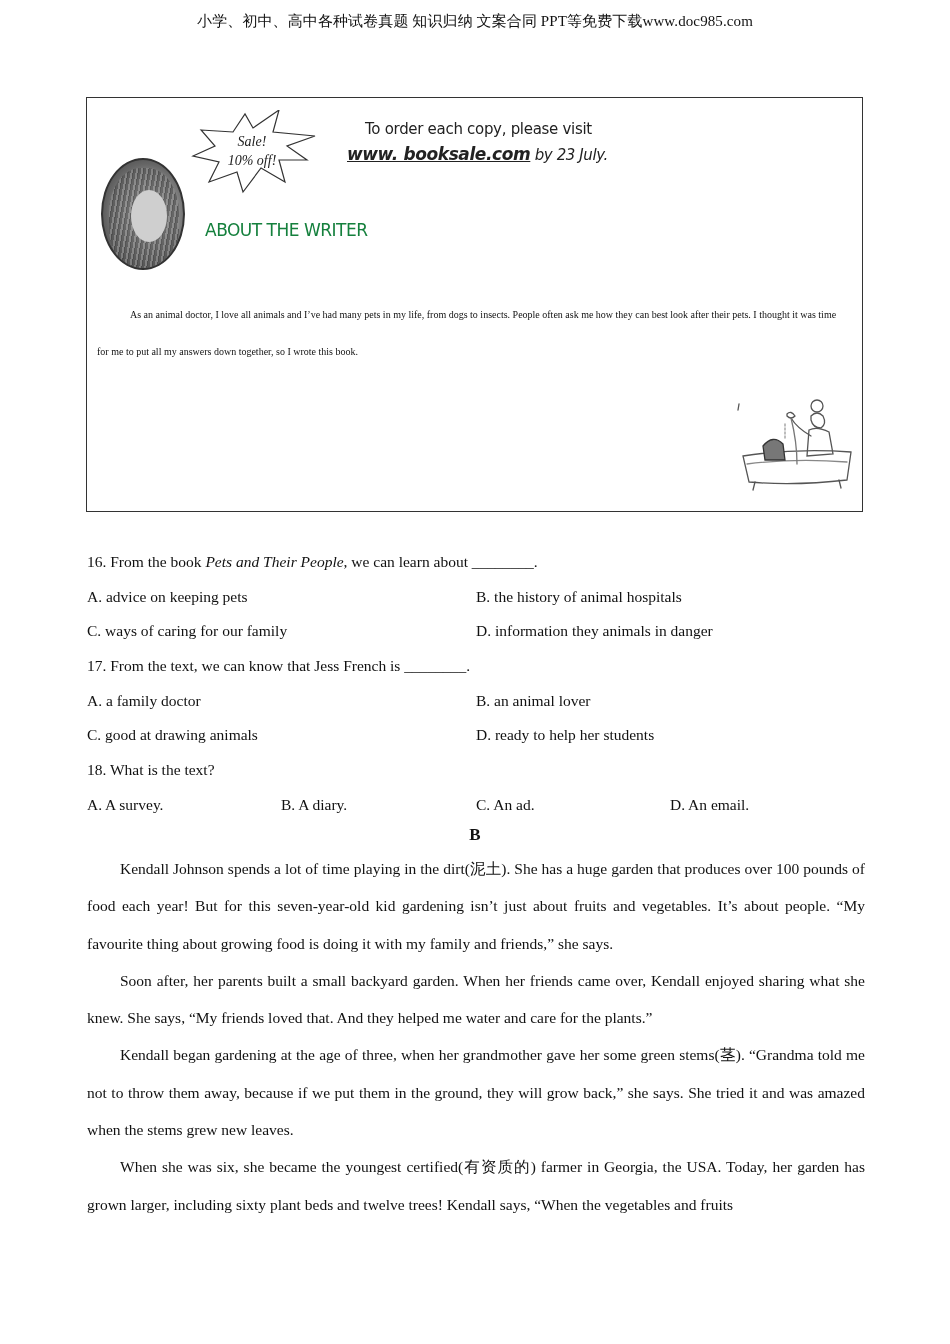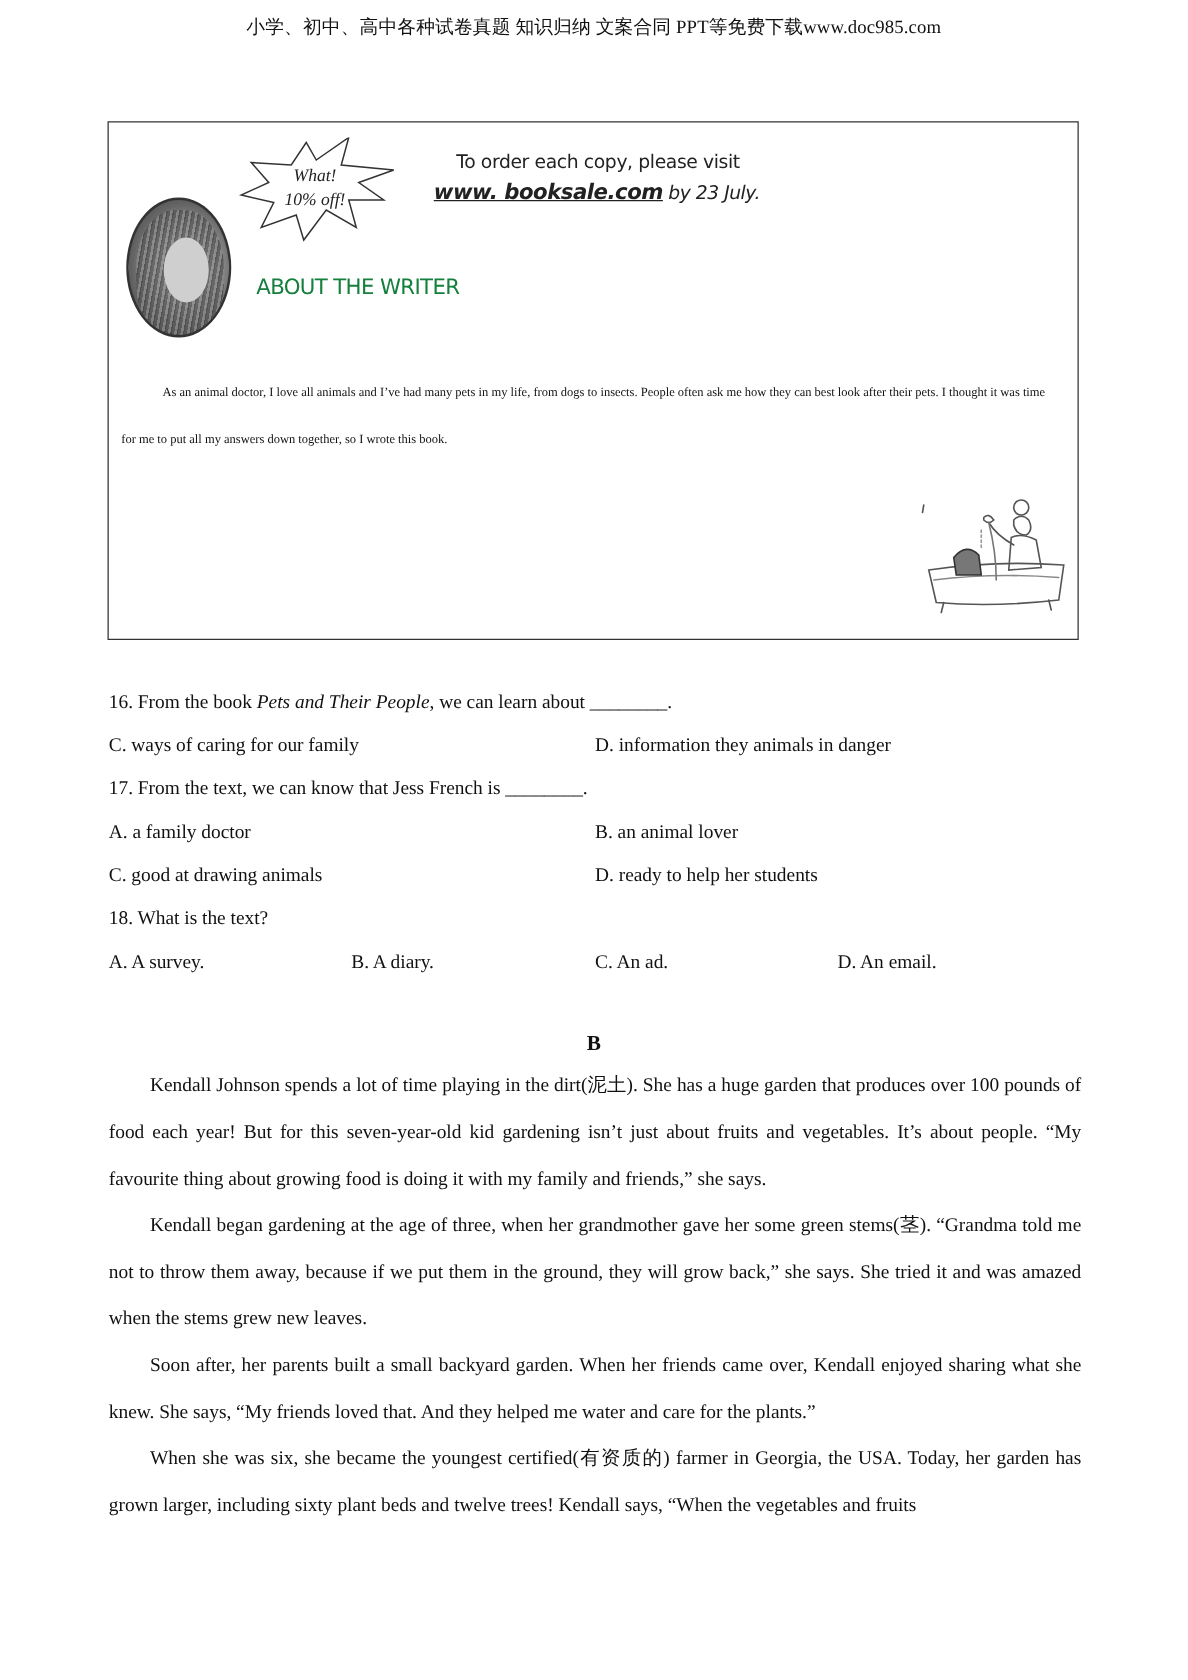--- a/index.html
+++ b/index.html
@@ -84,21 +84,21 @@
   <div class="portrait">
     <div class="hair"></div>
     <div class="face"></div>
   </div>
 
   <div class="starburst">
     <svg width="130" height="84" viewBox="0 0 130 84">
       <polygon fill="#fff" stroke="#333" stroke-width="1.2" points="10,20 42,22 54,4 62,18 88,0 82,22 124,26 96,36 116,50 88,50 94,72 70,58 52,82 46,62 18,72 28,52 2,46 24,36"></polygon>
     </svg>
     <div class="sale-text">
-      <div>What!</div>
+      <div>Sale!</div>
       <div>10% off!</div>
     </div>
   </div>
 
   <div class="order-info">
     <div class="order-line1">To order each copy, please visit</div>
     <div class="order-line2"><span class="order-link">www. booksale.com</span><span class="order-date"> by 23 July.</span></div>
   </div>
 
   <div class="about-heading">ABOUT THE WRITER</div>
@@ -121,20 +121,24 @@
         <path d="M50,30 L50,44" stroke="#999" stroke-dasharray="2 2"></path>
         <path d="M4,10 L3,16"></path>
       </g>
     </svg>
   </div>
 </div>
 
 <div class="questions">
   <div class="q-line"><span>16. From the book </span><i>Pets and Their People</i><span>, we can learn about ________.</span></div>
   <div class="opt-row">
+    <span class="col-a">A. advice on keeping pets</span>
+    <span class="col-b">B. the history of animal hospitals</span>
+  </div>
+  <div class="opt-row">
     <span class="col-a">C. ways of caring for our family</span>
     <span class="col-b">D. information they animals in danger</span>
   </div>
 
   <div class="q-line">17. From the text, we can know that Jess French is ________.</div>
   <div class="opt-row">
     <span class="col-a">A. a family doctor</span>
     <span class="col-b">B. an animal lover</span>
   </div>
   <div class="opt-row">
@@ -148,16 +152,16 @@
     <span class="col-q2">B. A diary.</span>
     <span class="col-q3">C. An ad.</span>
     <span class="col-q4">D. An email.</span>
   </div>
 </div>
 
 <div class="section-b">B</div>
 
 <div class="passage">
   <p class="para">Kendall Johnson spends a lot of time playing in the dirt(泥土). She has a huge garden that produces over 100 pounds of food each year! But for this seven-year-old kid  gardening isn’t just about fruits and vegetables. It’s about people. “My favourite thing about growing food is doing it with my family and friends,” she says.</p>
+  <p class="para">Soon after, her parents built a small backyard garden. When her friends came over, Kendall enjoyed sharing what she knew. She says, “My friends loved that. And they helped me water and care for the plants.”</p>
   <p class="para">Kendall began gardening at the age of three, when her grandmother gave her some green stems(茎). “Grandma told me not to throw them away, because if we put them in the ground, they will grow back,” she says. She tried it and was amazed when the stems grew new leaves.</p>
-  <p class="para">Soon after, her parents built a small backyard garden. When her friends came over, Kendall enjoyed sharing what she knew. She says, “My friends loved that. And they helped me water and care for the plants.”</p>
   <p class="para">When she was six, she became the youngest certified(有资质的) farmer in Georgia, the USA. Today, her garden has grown larger, including sixty plant beds and twelve trees! Kendall says, “When the vegetables and fruits</p>
 </div>
 
 </body></html>

